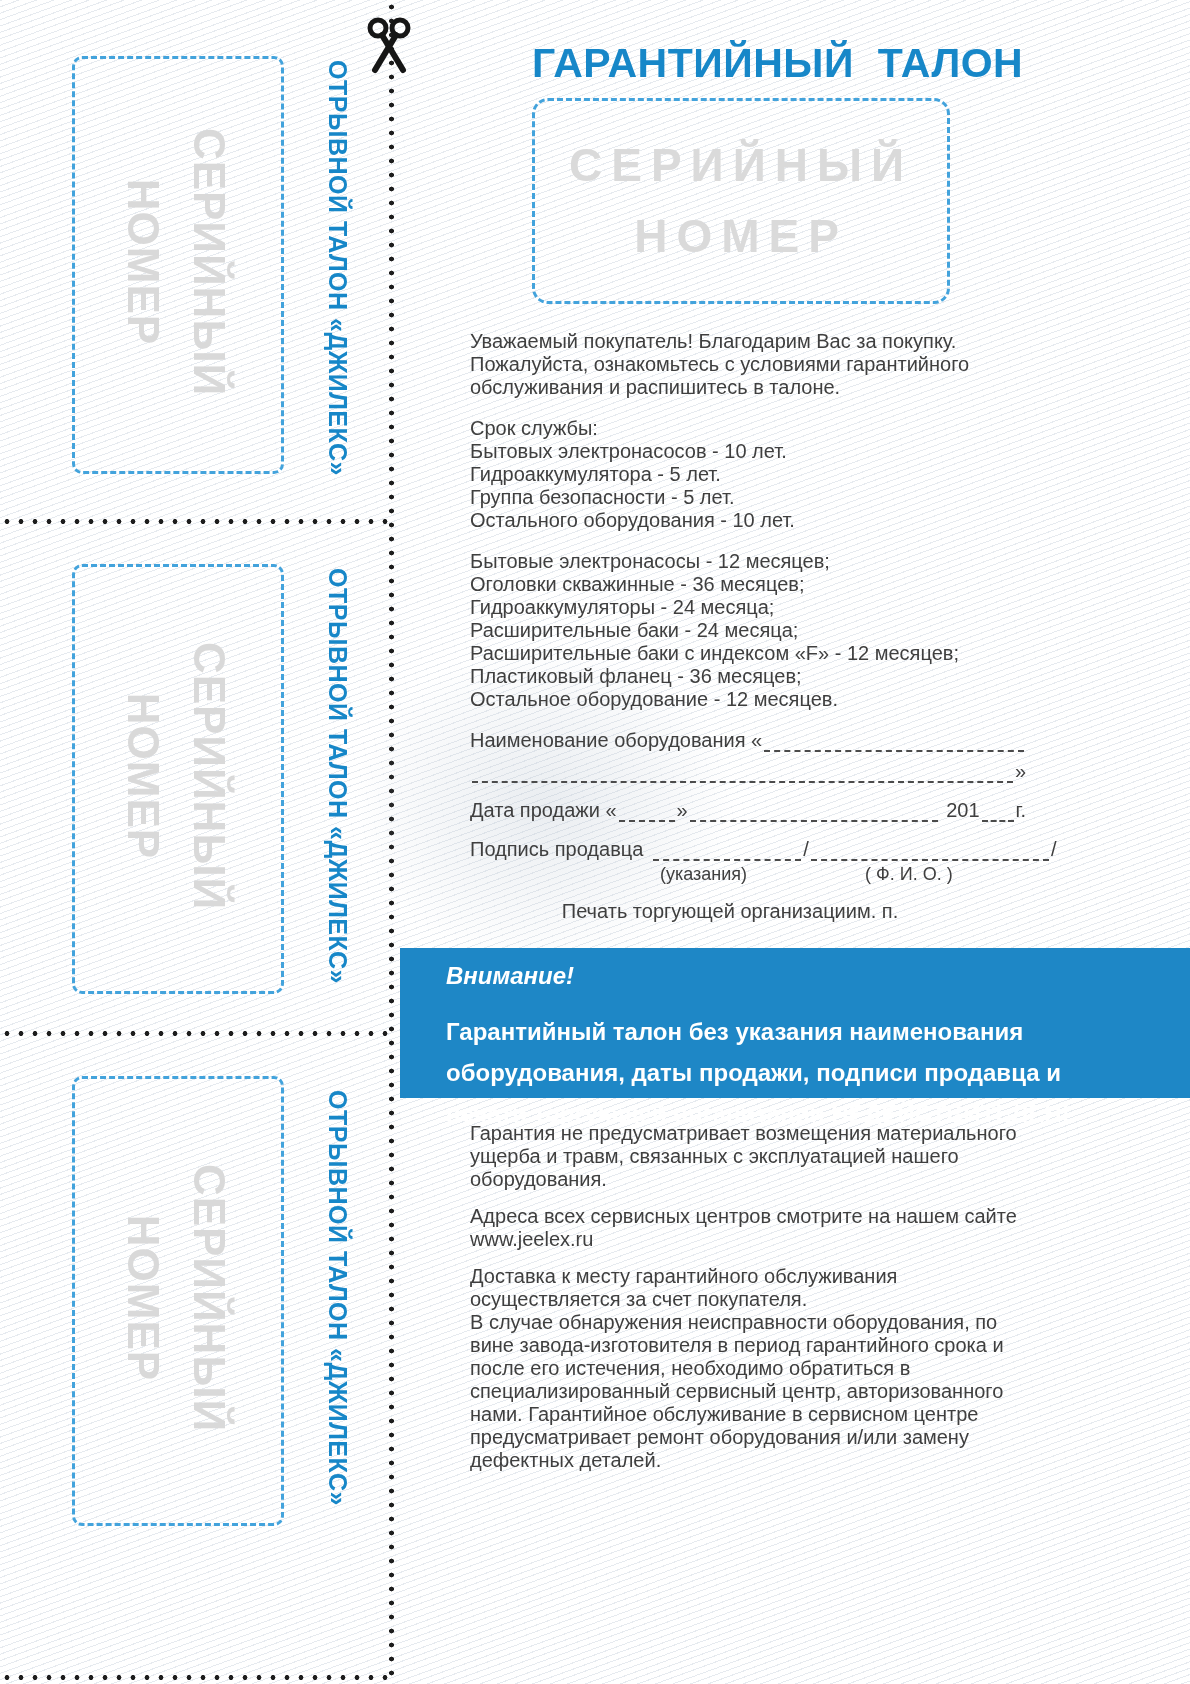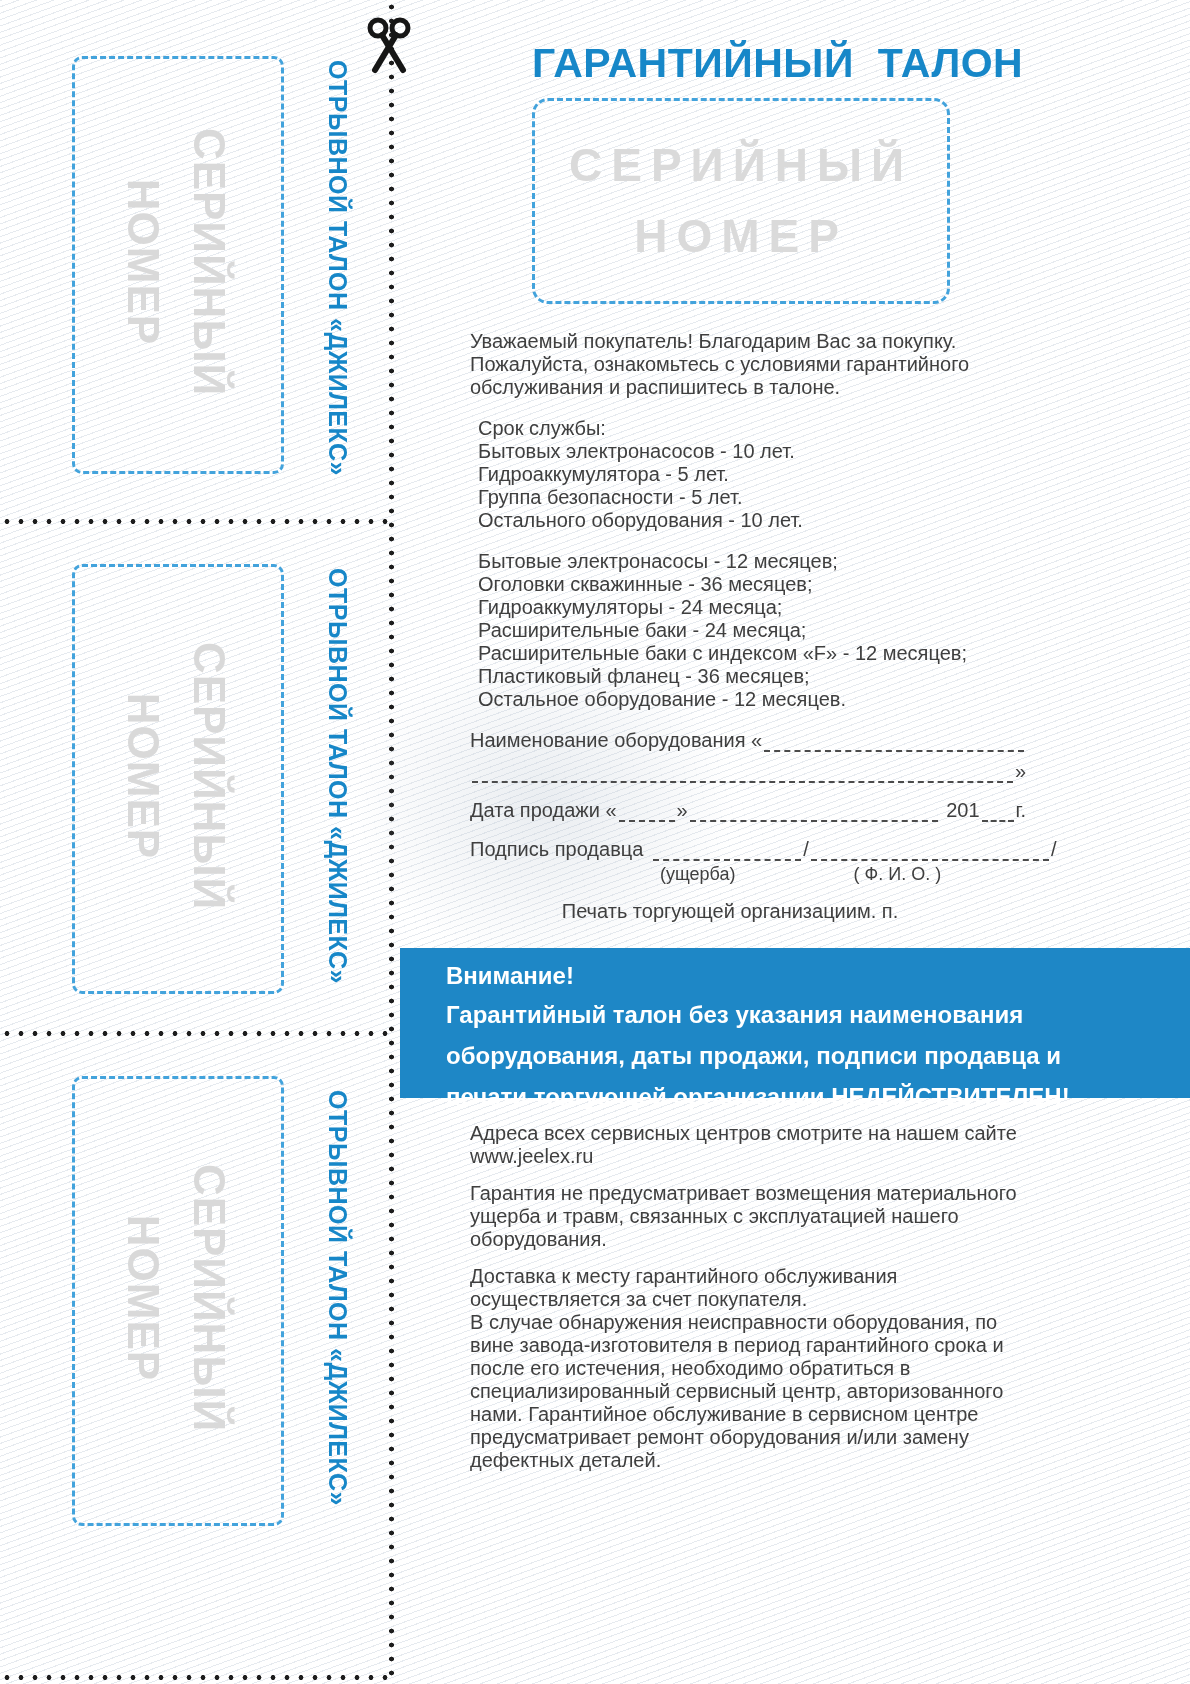--- a/index.html
+++ b/index.html
@@ -65,38 +65,38 @@
     border: 3px dashed #43a3dc; border-radius: 16px;
     display: flex; flex-direction: column; justify-content: center; align-items: center;
     font-size: 46px; font-weight: bold; color: #dadada;
     letter-spacing: 9px; line-height: 1.55; text-align: center;
   }
   .main {
     position: absolute; left: 470px; top: 330px; width: 556px;
     font-size: 20px; line-height: 23px; color: #3f3f3f;
   }
   .para { margin: 0 0 18px 0; }
-  .section { margin: 0 0 18px 8px; }
+  .section { margin: 0 0 18px 0; }
   .section div { line-height: 23px; }
 
   .form-row { display: flex; align-items: flex-end; line-height: 23px; }
   .form-row .lbl { white-space: nowrap; }
   .fill { flex: 1 1 auto; border-bottom: 2px dashed #4b4b4b; height: 14px; margin: 0 2px; }
   .gap-top { margin-top: 16px; }
   .hints-row { display: flex; font-size: 18px; color: #3f3f3f; padding-left: 190px; margin-top: 2px; }
   .hints-row span + span { margin-left: 118px; text-align: right; }
   .stamp-row { display: flex; justify-content: center; width: 520px; margin-top: 14px; }
 
   
   .banner {
     position: absolute; left: 400px; top: 948px; width: 790px; height: 150px;
     background: #1e87c6; color: #ffffff; box-sizing: border-box;
     padding: 14px 40px 0 46px;
   }
-  .banner-heading { font-size: 24px; font-weight: bold; line-height: 28px; margin-bottom: 4px; }
+  .banner-heading { font-size: 24px; font-weight: bold; line-height: 28px; margin-bottom: 21px; font-style: italic; }
   .banner-body { font-size: 24px; font-weight: bold; line-height: 41px; max-width: 640px; }
 
   
   .notes {
     position: absolute; left: 470px; top: 1122px; width: 560px;
     font-size: 20px; line-height: 23px; color: #3f3f3f;
   }
   .notes p { margin: 0 0 14px 0; }
   .preline { white-space: pre-line; }
 </style>
@@ -189,36 +189,36 @@
     </div>
 
     <div class="form-row gap-top">
       <span class="lbl">Подпись продавца</span>
       <span class="fill" style="flex:0 0 148px; margin-left:10px"></span>
       <span class="lbl">/</span>
       <span class="fill" style="flex:0 0 238px"></span>
       <span class="lbl">/</span>
     </div>
     <div class="hints-row">
-      <span>(ущерба)</span>
+      <span>(указания)</span>
       <span>( Ф. И. О. )</span>
     </div>
 
     <div class="stamp-row">
       <span>Печать торгующей организации</span>
       <span>м. п.</span>
     </div>
 
   </div>
 
   <div class="banner">
     <div class="banner-heading">Внимание!</div>
     <div class="banner-body">Гарантийный талон без указания наименования оборудования, даты продажи, подписи продавца и печати торгующей организации НЕДЕЙСТВИТЕЛЕН!</div>
   </div>
 
   <div class="notes">
+    <p>Гарантия не предусматривает возмещения материального ущерба и травм, связанных с эксплуатацией нашего оборудования.</p>
     <p>Адреса всех сервисных центров смотрите на нашем сайте www.jeelex.ru</p>
-    <p>Гарантия не предусматривает возмещения материального ущерба и травм, связанных с эксплуатацией нашего оборудования.</p>
     <p class="preline">Доставка к месту гарантийного обслуживания осуществляется за счет покупателя.
 В случае обнаружения неисправности оборудования, по вине завода-изготовителя в период гарантийного срока и после его истечения, необходимо обратиться в специализированный сервисный центр, авторизованного нами. Гарантийное обслуживание в сервисном  центре предусматривает ремонт оборудования и/или замену дефектных деталей.</p>
   </div>
 
 </div>
 
 </body></html>

